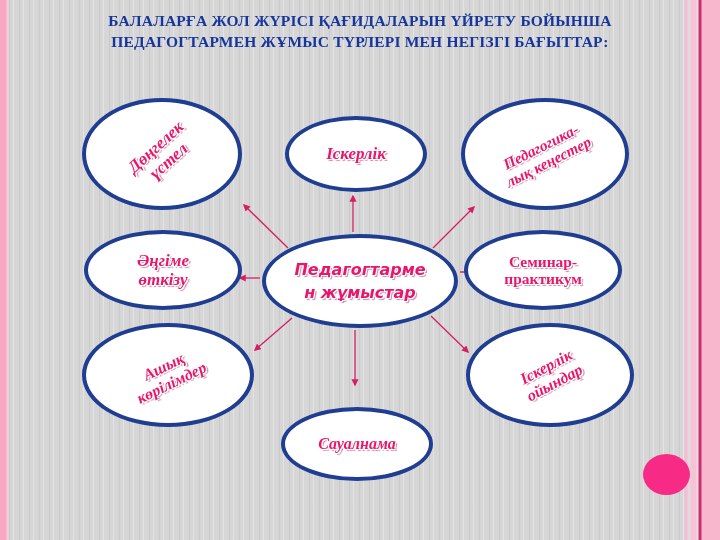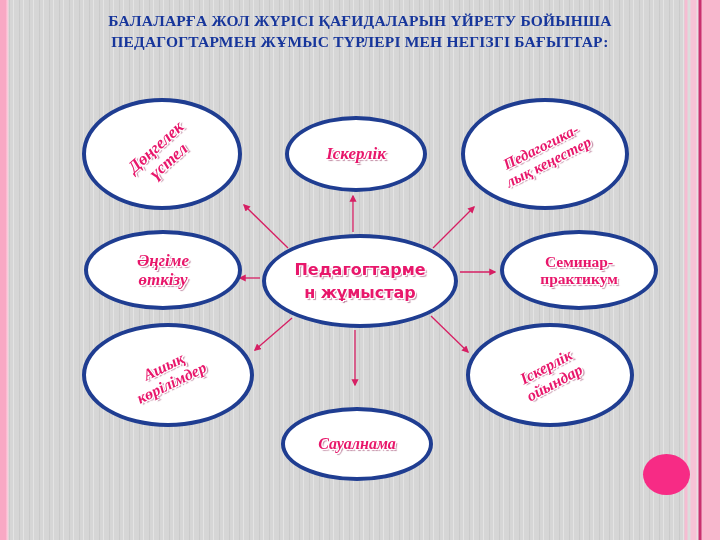--- a/index.html
+++ b/index.html
@@ -118,20 +118,21 @@
     color: #e8176b;
     font-weight: bold;
     line-height: 1.12;
     white-space: pre-line;
     text-shadow:
        1px  1px 0 #ffffff,
       -1px -1px 0 #ffffff,
        1px -1px 0 #ffffff,
       -1px  1px 0 #ffffff,
        2px  2px 1px rgba(120,0,55,0.45);
+    font-style: italic;
   }
 
   
   #node-center {
     left: 262px;
     top: 234px;
     width: 196px;
     height: 94px;
     border-width: 4px;
     z-index: 3;
@@ -176,21 +177,21 @@
   #node-conversation {
     left: 84px;  top: 230px; width: 158px; height: 80px; z-index: 2;
   }
   #node-conversation .label {
     font-family: "Liberation Serif", serif;
     font-style: italic;
     font-size: 17px;
   }
 
   #node-seminar {
-    left: 500px; top: 230px; width: 158px; height: 80px; z-index: 2;
+    left: 464px; top: 230px; width: 158px; height: 80px; z-index: 2;
   }
   #node-seminar .label {
     font-family: "Liberation Serif", serif;
     font-size: 15.5px;
     font-style: normal;
   }
 
   #node-open-views {
     left: 82px;  top: 323px; width: 172px; height: 104px; z-index: 2;
   }

